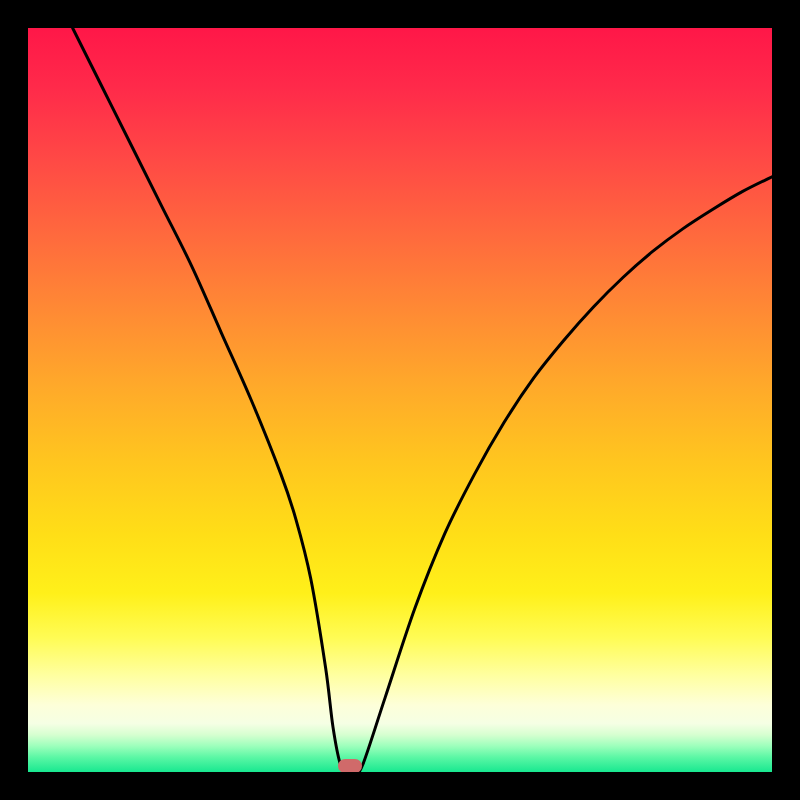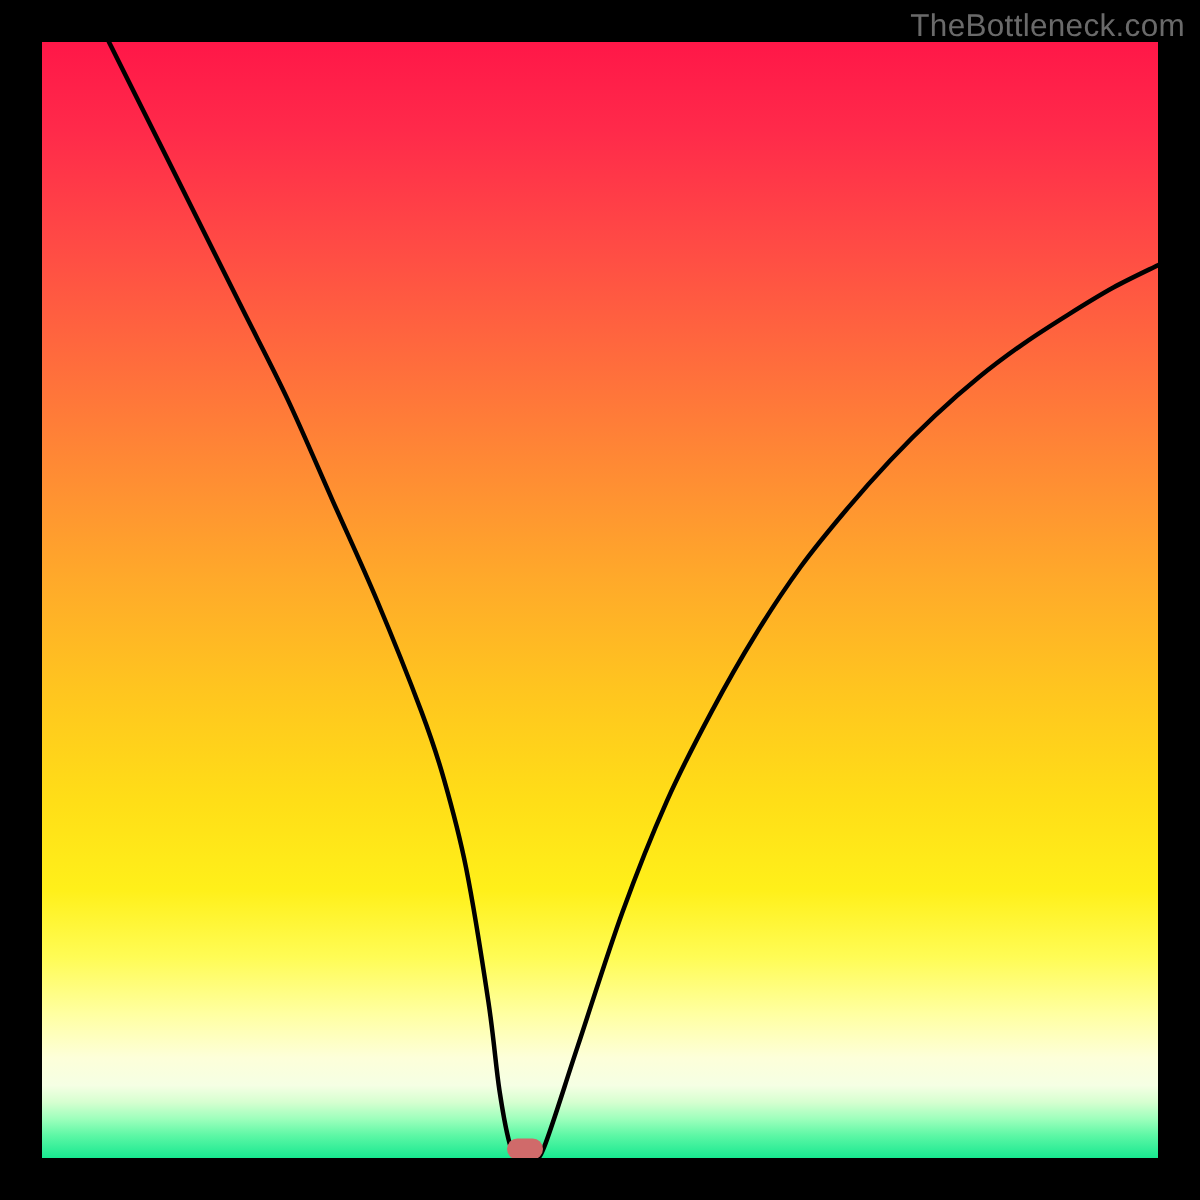--- a/index.html
+++ b/index.html
@@ -78,21 +78,20 @@
     font-size: 21px;
     letter-spacing: 0.2px;
     font-weight: 500;
     user-select: none;
   }
 </style>
 </head>
 <body>
 
 <div class="frame">
-  <div class="watermark">TheBottleneck.com</div>
 
   <div class="plot-area">
     <div class="gradient"></div>
 
     <svg class="curve-layer" viewBox="0 0 744 744" preserveAspectRatio="none">
       <path id="curve-path" fill="none" stroke="#000000" stroke-width="3" stroke-linejoin="round" stroke-linecap="round" d="M 44.64 0.00 C 49.60 9.92, 64.48 39.68, 74.40 59.52 C 84.32 79.36, 94.24 99.20, 104.16 119.04 C 114.08 138.88, 124.00 158.72, 133.92 178.56 C 143.84 198.40, 153.76 217.00, 163.68 238.08 C 173.60 259.16, 183.52 282.72, 193.44 305.04 C 203.36 327.36, 213.28 348.44, 223.20 372.00 C 233.12 395.56, 245.52 426.56, 252.96 446.40 C 260.40 466.24, 262.88 473.68, 267.84 491.04 C 272.80 508.40, 277.76 525.76, 282.72 550.56 C 287.68 575.36, 293.88 615.04, 297.60 639.84 C 301.32 664.64, 302.56 683.24, 305.04 699.36 C 307.52 715.48, 310.00 729.12, 312.48 736.56 C 314.96 744.00, 317.44 742.76, 319.92 744.00 C 322.40 745.24, 324.88 745.24, 327.36 744.00 C 329.84 742.76, 329.84 748.96, 334.80 736.56 C 339.76 724.16, 348.44 695.64, 357.12 669.60 C 365.80 643.56, 376.96 607.60, 386.88 580.32 C 396.80 553.04, 406.72 528.24, 416.64 505.92 C 426.56 483.60, 436.48 465.00, 446.40 446.40 C 456.32 427.80, 466.24 410.44, 476.16 394.32 C 486.08 378.20, 496.00 363.32, 505.92 349.68 C 515.84 336.04, 525.76 324.26, 535.68 312.48 C 545.60 300.70, 555.52 289.54, 565.44 279.00 C 575.36 268.46, 585.28 258.54, 595.20 249.24 C 605.12 239.94, 615.04 231.26, 624.96 223.20 C 634.88 215.14, 644.80 207.82, 654.72 200.88 C 664.64 193.94, 674.56 187.74, 684.48 181.54 C 694.40 175.34, 704.32 169.14, 714.24 163.68 C 724.16 158.22, 739.04 151.28, 744.00 148.80"></path>
     </svg>
 
     <div id="marker" class="marker" style="left: 322.152px; top: 738.048px; background: rgb(208, 106, 106);"></div>
   </div>

